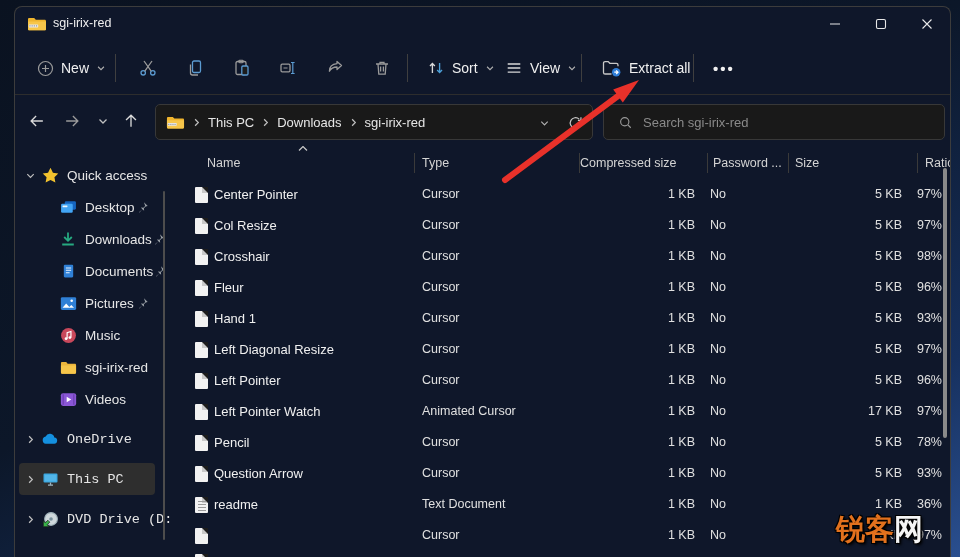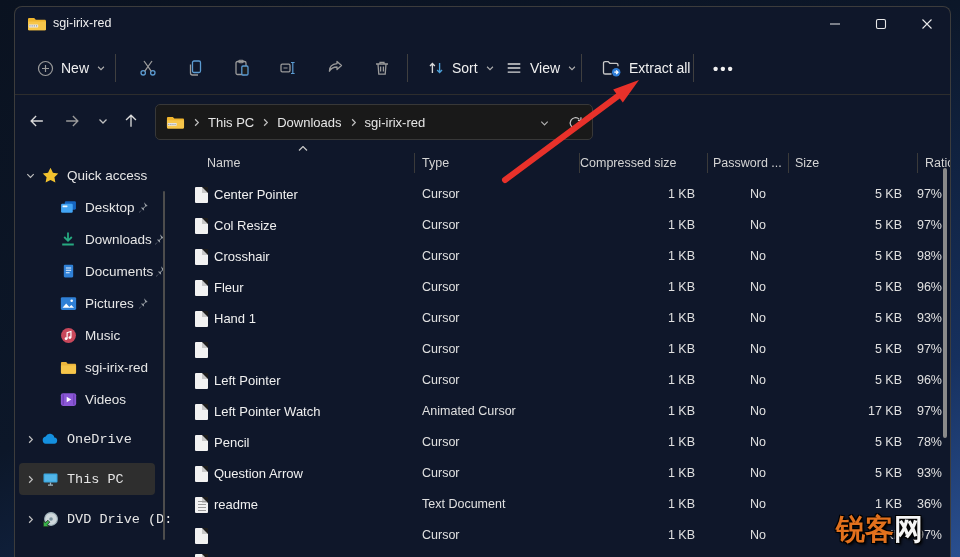--- a/index.html
+++ b/index.html
@@ -63,21 +63,21 @@
   .list-header { position:absolute; left:0; top:3px; width:100%; height:28px; font-size:12.5px; color:#d4d4d4; }
   .hcell { position:absolute; top:0; line-height:28px; white-space:nowrap; }
   .hsep { position:absolute; top:4px; width:1px; height:20px; background:#3a3a3a; }
   .sort-ind { position:absolute; left:126px; top:-4px; }
   .rows { position:absolute; left:0; top:33px; width:100%; }
   .row { position:relative; height:31px; font-size:12.5px; color:#e0e0e0; }
   .cell { position:absolute; top:0; line-height:31px; white-space:nowrap; }
   .c-name { left:42px; color:#f0f0f0; font-size:13px; }
   .c-type { left:250px; }
   .c-comp { right:257px; }
-  .c-pass { left:538px;margin-left:40px; }
+  .c-pass { left:538px; }
   .c-size { right:50px; }
   .c-ratio { right:10px; }
   .file-icon { position:absolute; left:23px; top:7.5px; width:13px; height:16px; background:#f2f2f2; border-radius:1px; }
   .file-icon::before { content:''; position:absolute; top:0; right:0; width:0; height:0;
     border:3px solid; border-color:#1c1c1c #1c1c1c #c9c9c9 #c9c9c9; }
   .file-icon.doc::after { content:''; position:absolute; left:2.5px; right:2.5px; top:4px; height:10px;
     background:repeating-linear-gradient(to bottom,#9a9a9a 0 1px,transparent 1px 3px); }
   .partial-icon { top:auto; bottom:-12px; left:23px; }
   .list-scrollbar { position:absolute; left:928px; top:161px; width:4px; height:270px; background:#8a8a8a; border-radius:2px; }
   
@@ -285,20 +285,29 @@
           </svg>
         </span>
       <span class="ab-refresh">
           <svg width="17" height="20" viewBox="0 0 20 20" fill="none" stroke="#c8c8c8" stroke-width="1.4">
             <path d="M16.2 10a6.2 6.2 0 1 1-1.9-4.5"></path>
             <path d="M16.4 3.2v3.6h-3.6"></path>
           </svg>
         </span>
     </div>
 
+    <div class="searchbox">
+      <span>
+          <svg width="15" height="15" viewBox="0 0 20 20" fill="none" stroke="#9a9a9a" stroke-width="1.5">
+            <circle cx="9" cy="9" r="5.5"></circle>
+            <path d="M13.2 13.2l3.8 3.8"></path>
+          </svg>
+        </span>
+      <span class="search-ph">Search sgi-irix-red</span>
+    </div>
   </div>
 
   <div class="sidebar">
     <div class="side-list">
         <div class="side-item">
           <span class="s-chev">
             <svg width="11" height="11" viewBox="0 0 12 12" fill="none" stroke="#c0c0c0" stroke-width="1.3">
               <path d="M2.5 4.5L6 8l3.5-3.5"></path>
             </svg>
           </span>
@@ -519,20 +528,21 @@
           <span class="file-icon"></span>
           <span class="cell c-name">Hand 1</span>
           <span class="cell c-type">Cursor</span>
           <span class="cell c-comp">1 KB</span>
           <span class="cell c-pass">No</span>
           <span class="cell c-size">5 KB</span>
           <span class="cell c-ratio">93%</span>
         </div>
         <div class="row">
           <span class="file-icon"></span>
+          <span class="cell c-name">Left Diagonal Resize</span>
           <span class="cell c-type">Cursor</span>
           <span class="cell c-comp">1 KB</span>
           <span class="cell c-pass">No</span>
           <span class="cell c-size">5 KB</span>
           <span class="cell c-ratio">97%</span>
         </div>
         <div class="row">
           <span class="file-icon"></span>
           <span class="cell c-name">Left Pointer</span>
           <span class="cell c-type">Cursor</span>

